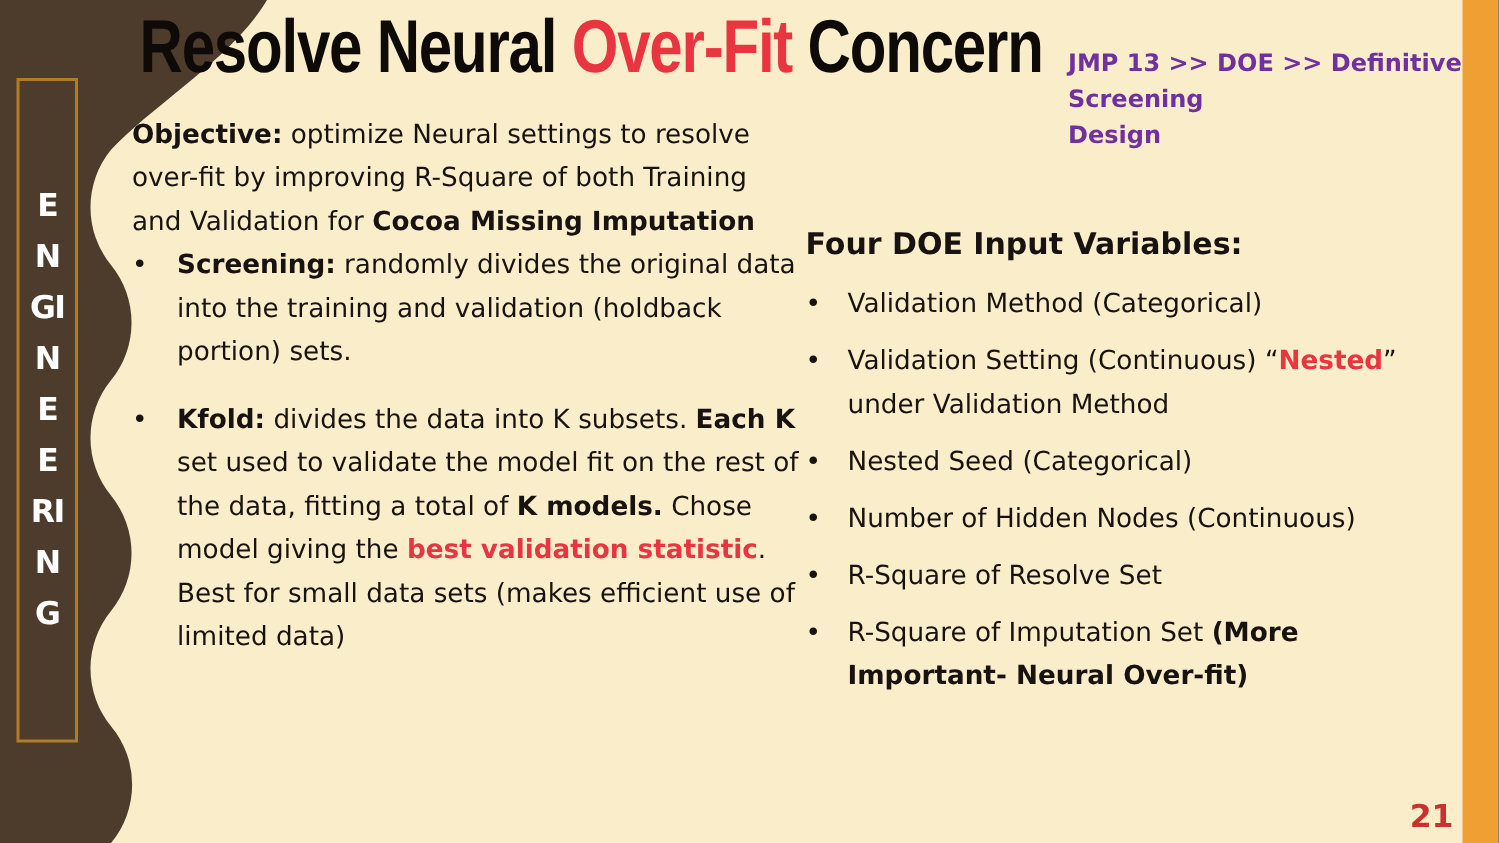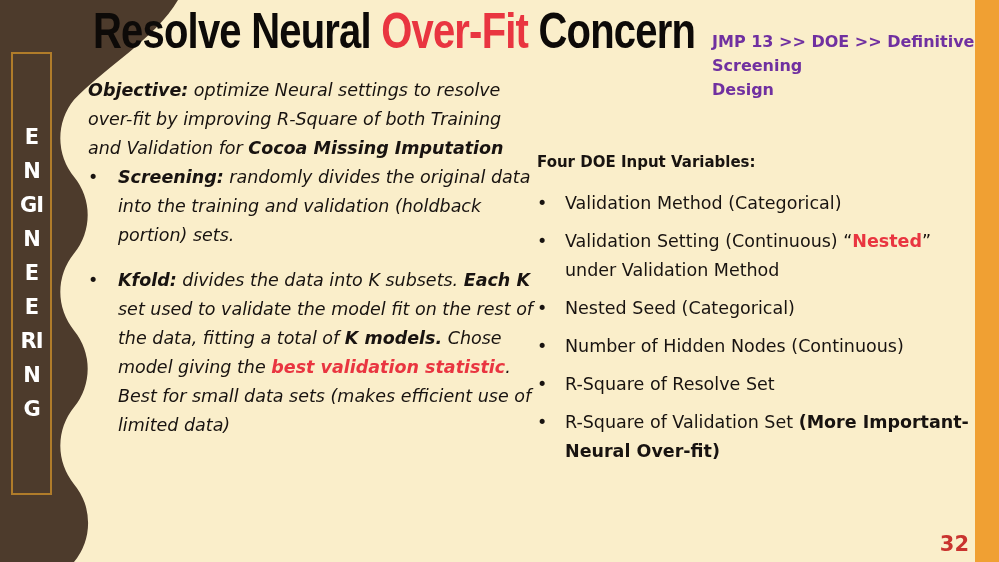--- a/index.html
+++ b/index.html
@@ -20,24 +20,24 @@
     position:absolute;left:93px;top:2px;margin:0;z-index:3;
     font-family:"Liberation Sans",sans-serif;font-weight:bold;font-size:50px;
     letter-spacing:-1px;white-space:nowrap;
     transform:scaleX(0.8);transform-origin:left top;color:#0d0a08;
   }
   .breadcrumb{
     position:absolute;left:712px;top:30px;width:310px;z-index:4;
     color:var(--purple,#7030a0);font-weight:bold;font-size:16px;line-height:1.5;
     white-space:pre-line;
   }
-  .left-col{position:absolute;left:88px;top:76px;width:447px;z-index:3;font-size:17.5px;line-height:29px;font-style:italic;}
+  .left-col{position:absolute;left:88px;top:76px;width:447px;z-index:3;font-size:17.5px;line-height:29px;}
   .right-col{position:absolute;left:537px;top:144px;width:440px;z-index:3;font-size:17.5px;line-height:29px;}
   .para{margin:0;}
-  .heading{margin:10px 0 16px 0;font-size:15px;font-weight:bold;line-height:29px;}
+  .heading{margin:10px 0 16px 0;font-size:20px;font-weight:bold;line-height:29px;}
   .right-col .heading{margin:4px 0 12px 0;}
   ul.blist{list-style:none;margin:0;padding:0;}
   ul.blist li{display:flex;margin:0 0 16px 0;}
   .right-col ul.blist li{margin:0 0 9px 0;}
   .bullet{width:30px;flex-shrink:0;}
   .right-col .bullet{width:28px;}
   .li-text{flex:1;}
   .b{font-weight:bold;}
   .r{color:var(--red,#e93540);}
   .title .r{color:var(--red,#e93540);}
@@ -115,20 +115,20 @@
         <span class="li-text"><span>Number of Hidden Nodes (Continuous)</span></span>
       </li>
     </ul>
     <ul class="blist">
       <li>
         <span class="bullet">•</span>
         <span class="li-text"><span>R-Square of Resolve Set</span></span>
       </li>
       <li>
         <span class="bullet">•</span>
-        <span class="li-text"><span>R-Square of Validation Set </span><span class="b">(More Important- Neural Over-fit)</span></span>
+        <span class="li-text"><span>R-Square of Imputation Set </span><span class="b">(More Important- Neural Over-fit)</span></span>
       </li>
     </ul>
   </div>
 
-  <div class="page-number">32</div>
+  <div class="page-number">21</div>
 
 </div>
 
 </body></html>

